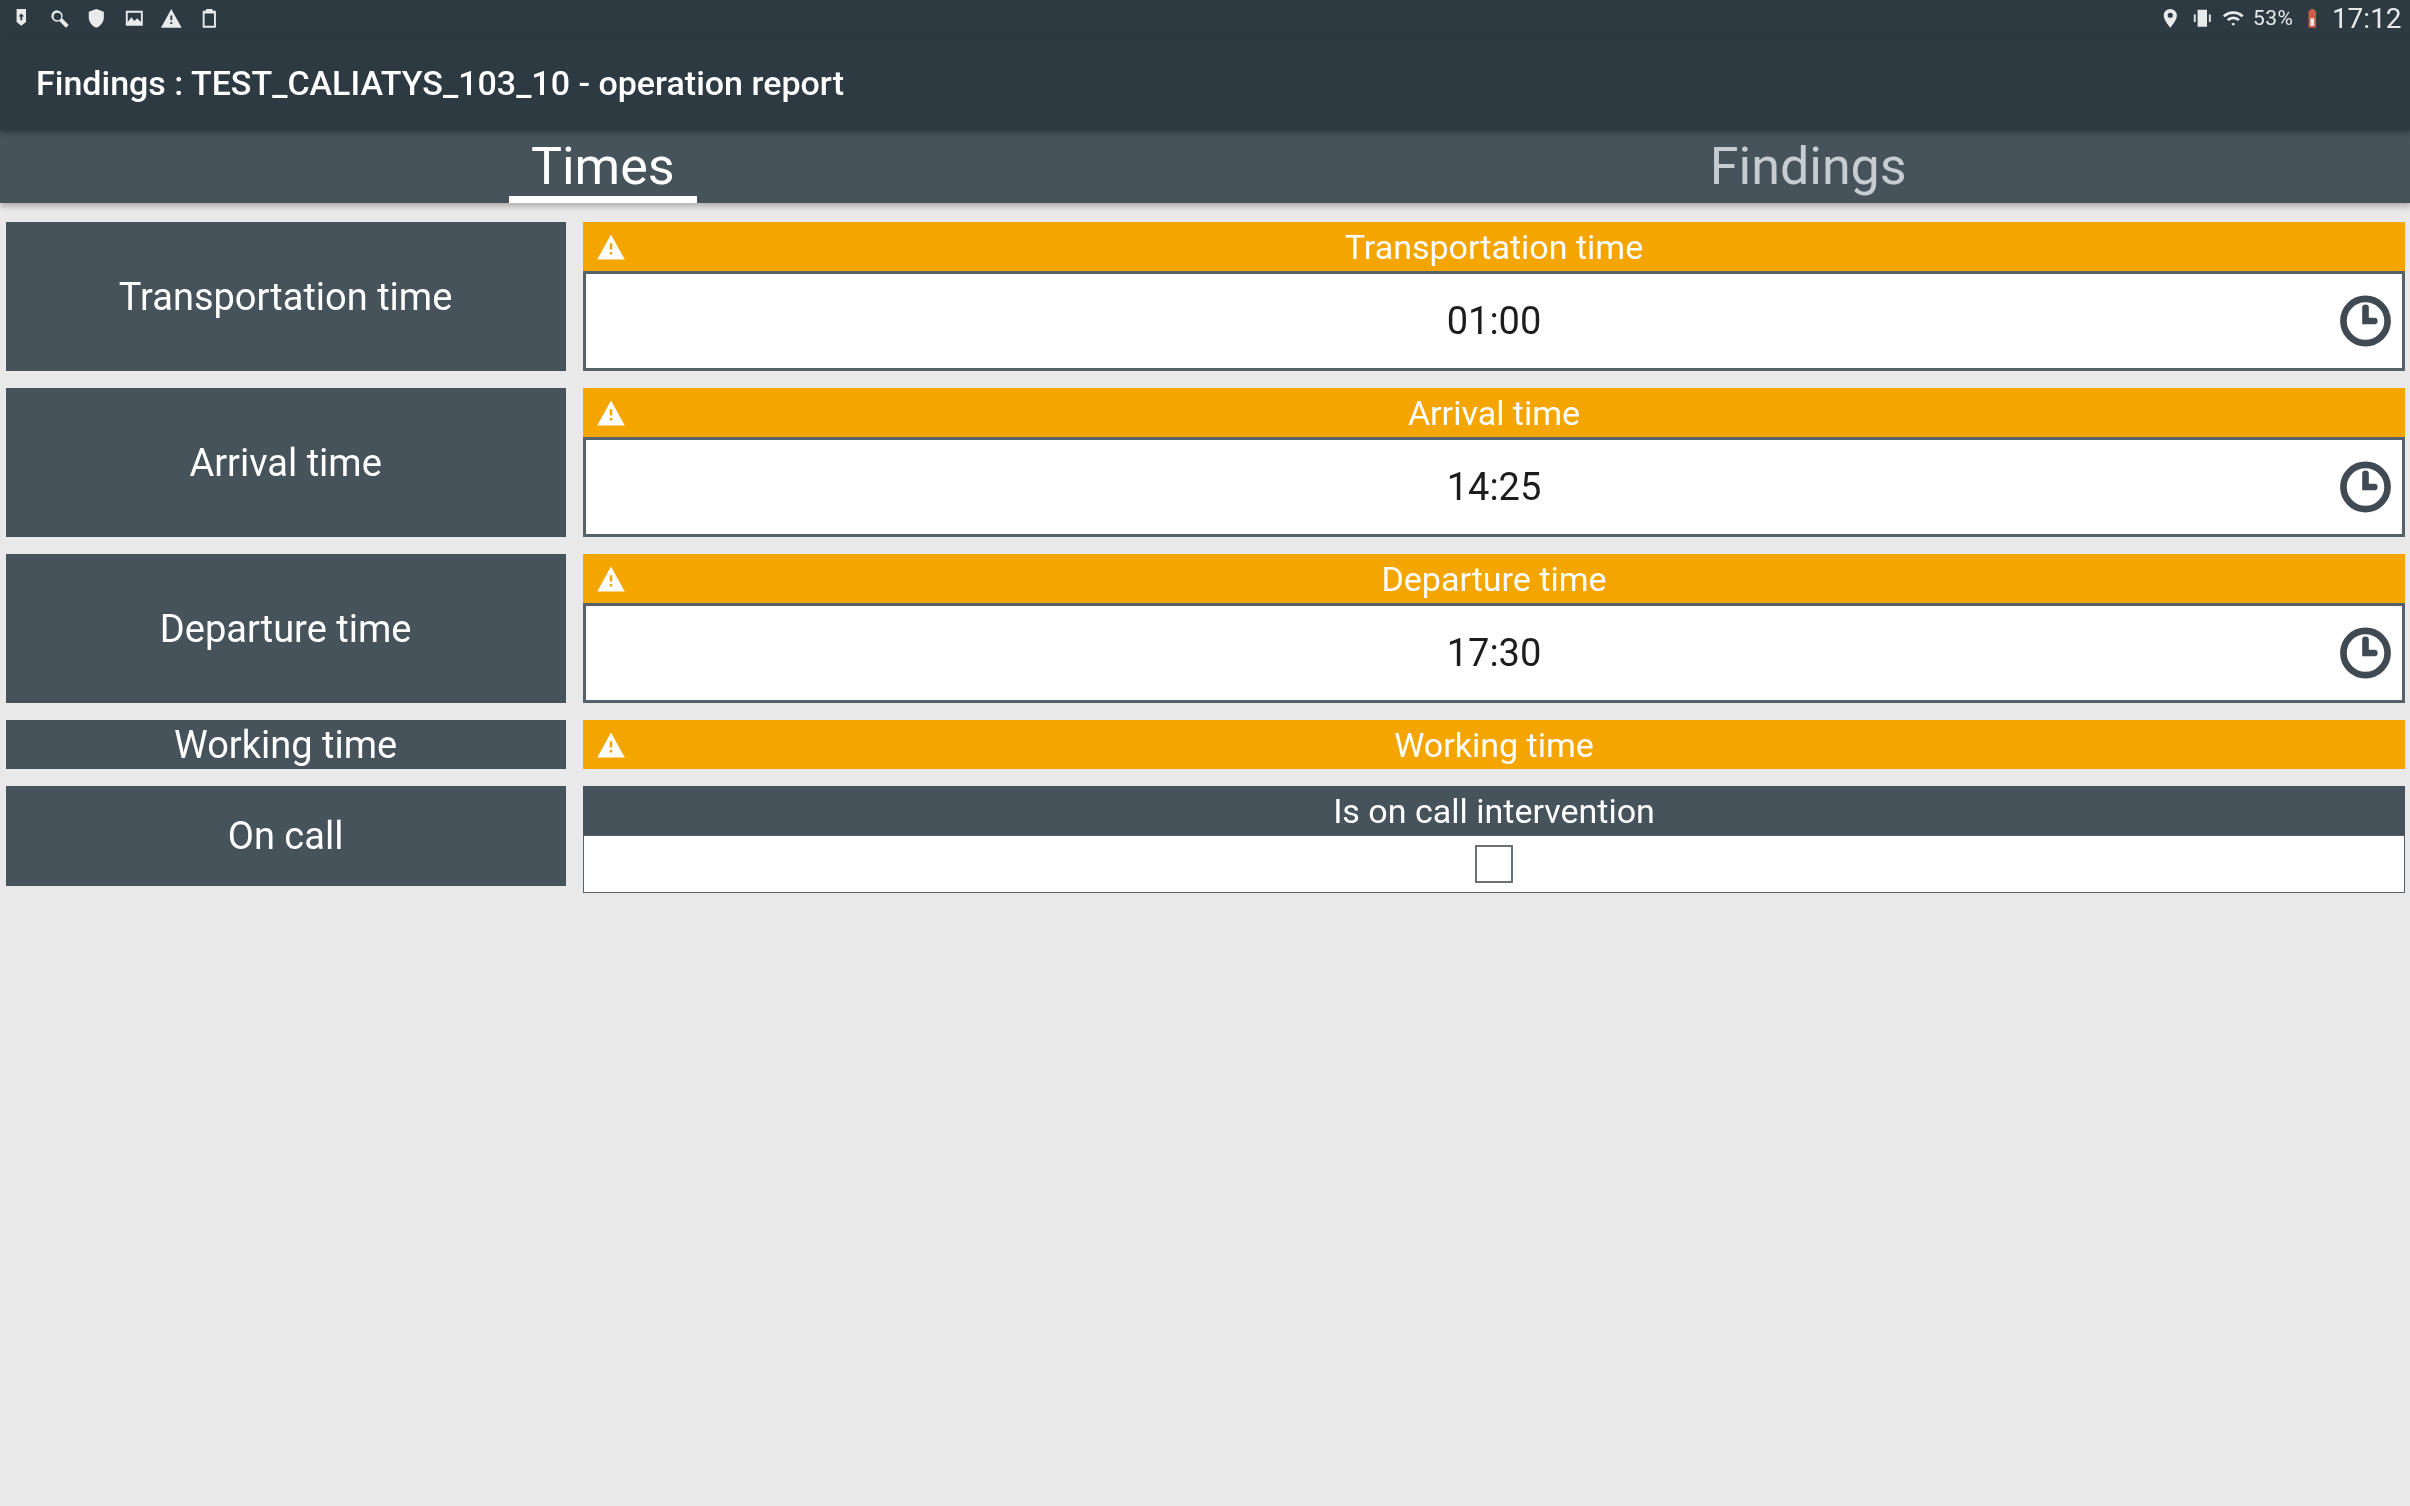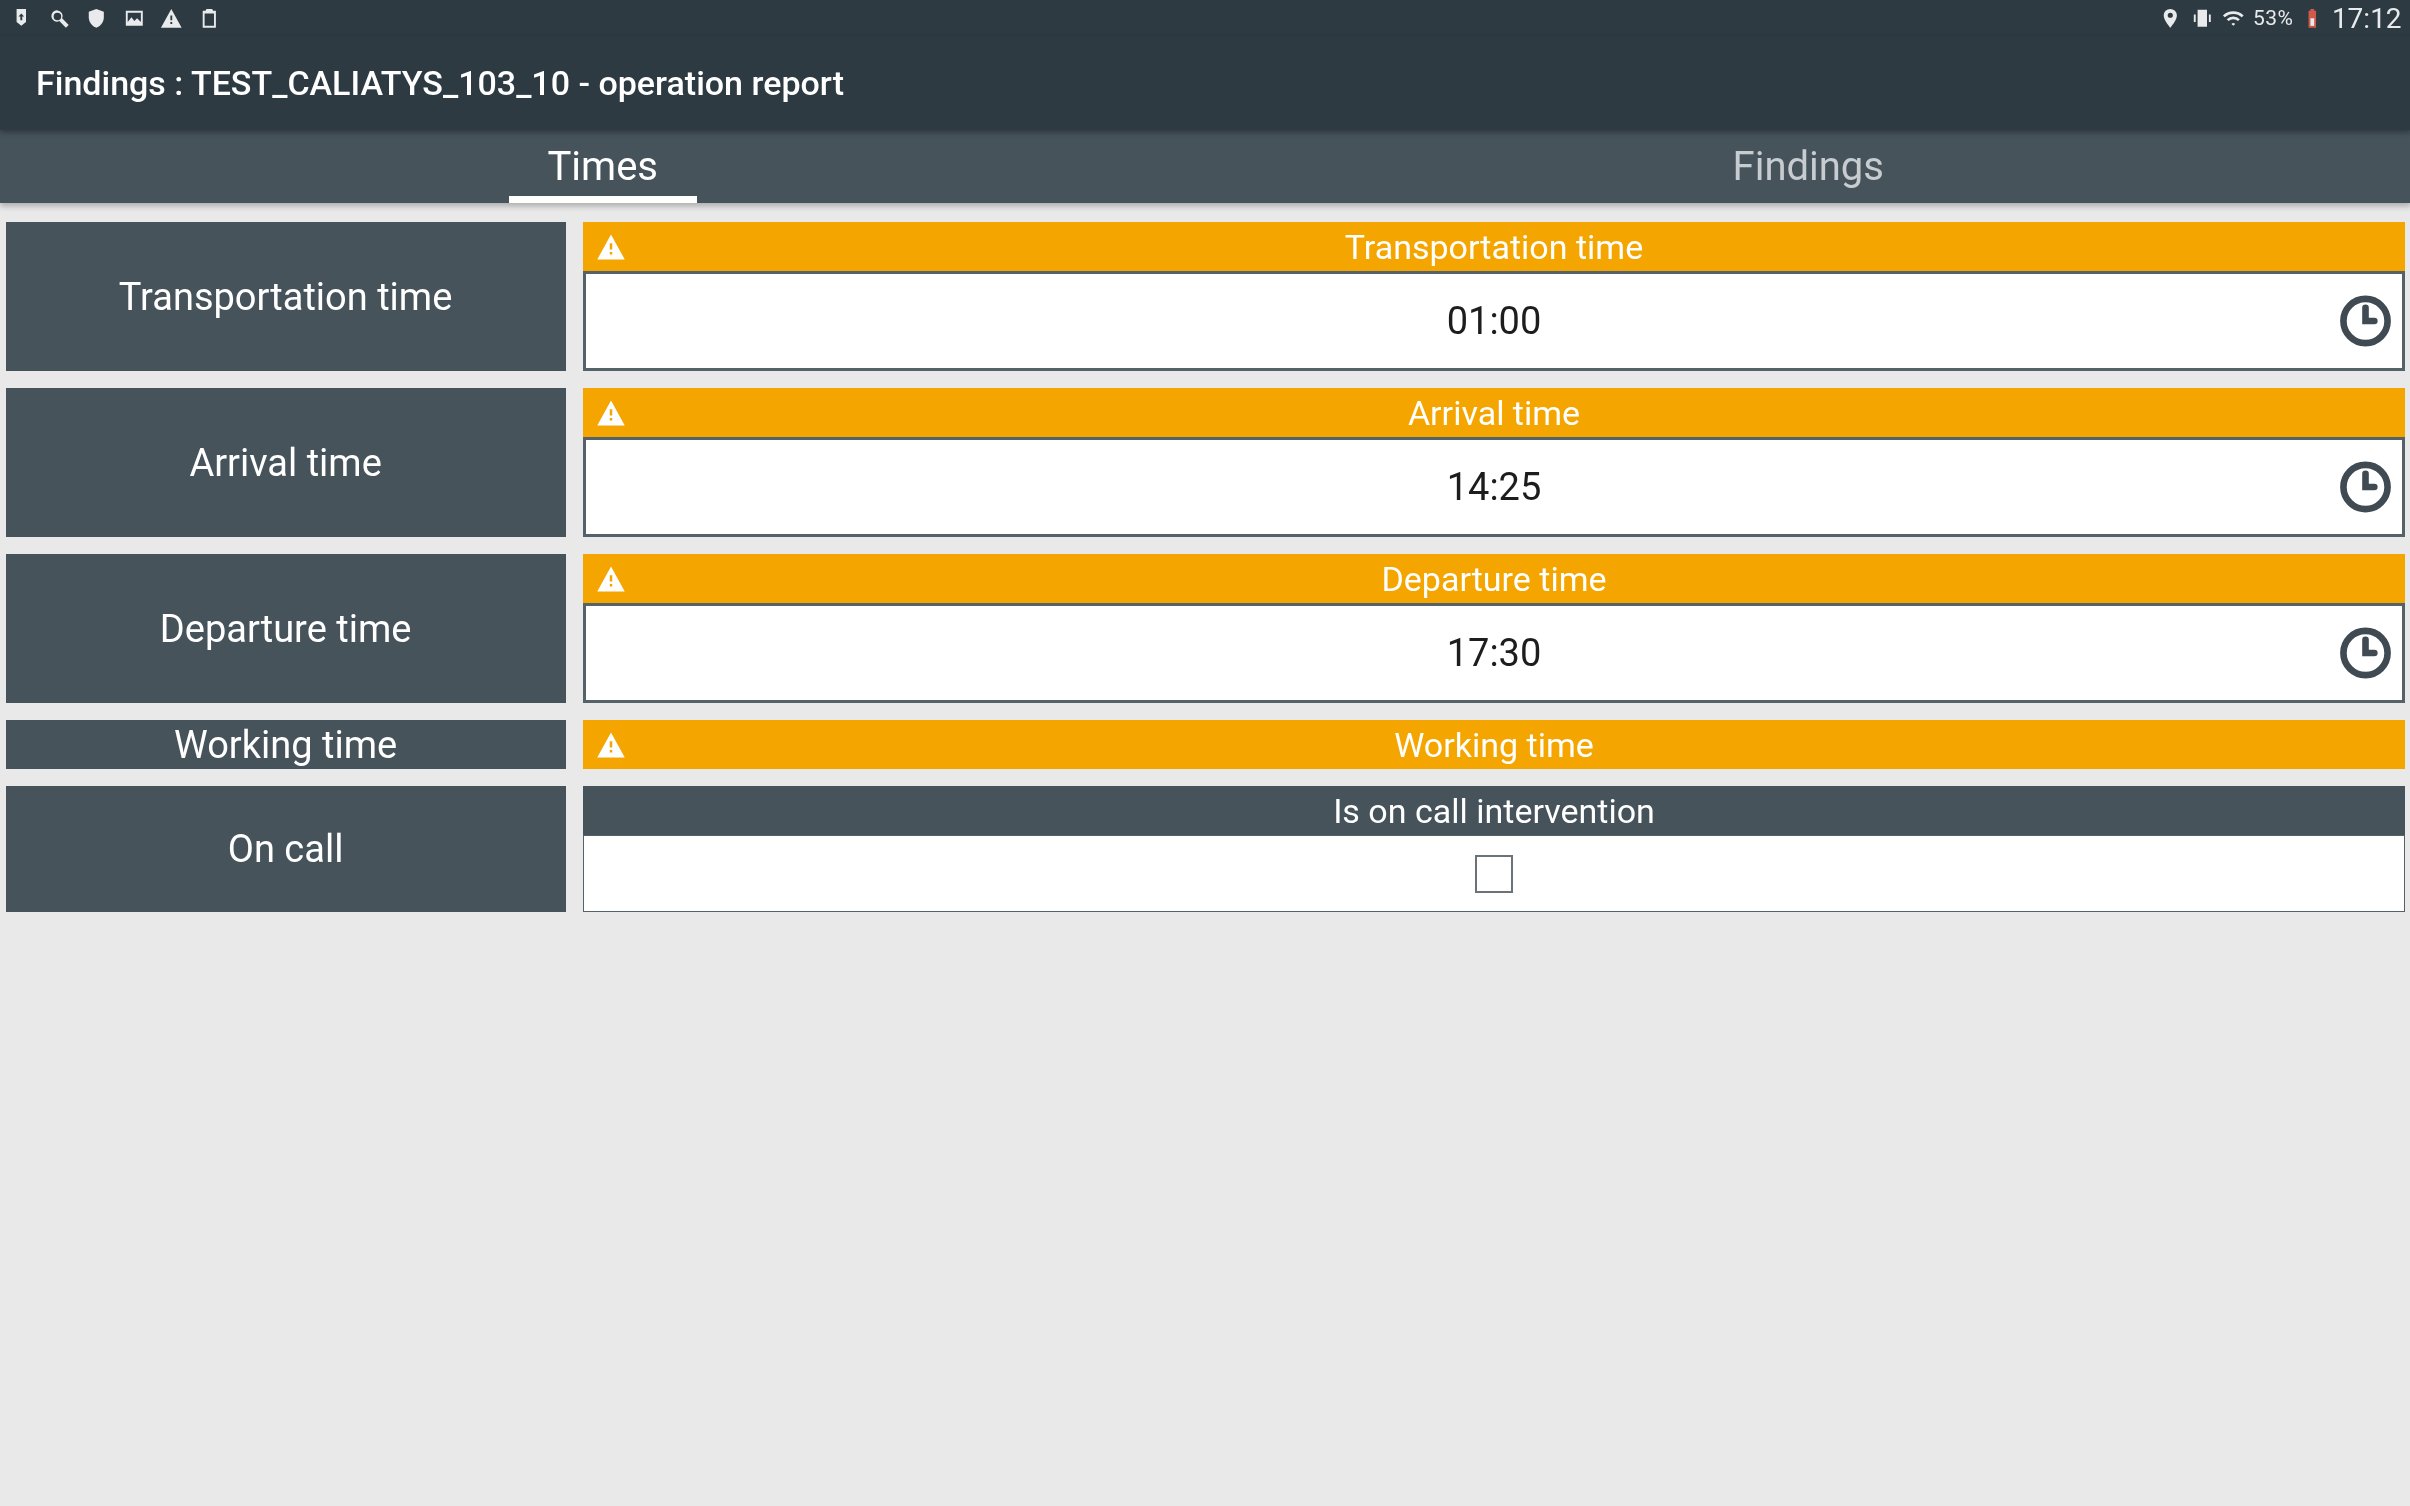--- a/index.html
+++ b/index.html
@@ -43,21 +43,21 @@
     position: relative;
     box-shadow: 0 3.8px 5.6px rgba(0,0,0,0.25);
     z-index: 2;
   }
   .tab {
     flex: 1;
     display: flex;
     align-items: center;
     justify-content: center;
     color: #c6ccd0;
-    font-size: 40px;
+    font-size: 52px;
     font-weight: 400;
     position: relative;
     cursor: pointer;
   }
   .tab.active { color: #ffffff; }
   .tab.active::after {
     content: "";
     position: absolute;
     bottom: 0;
     height: 6.6px;
@@ -127,21 +127,21 @@
     cursor: pointer;
     display: inline-flex; align-items: center; justify-content: center;
   }
   .clock-chip svg { width: 53px; height: 53px; }
   .checkbox {
     width: 38px; height: 38px;
     border: 2.8px solid #6a737a;
     background: #fff;
     cursor: pointer;
   }
-  .row.oncall .label-cell { height: 126px; }
+  .row.oncall .label-cell { height: 100px; }
 </style>
 </head>
 <body>
 
 <div class="status-bar">
   <div class="status-left">
     <span class="status-icon">
         <svg viewBox="0 0 24 24">
           <path d="M7 2h10v14l-5 4-5-4V2zm5 5l-3 3h2v4h2v-4h2l-3-3z"></path>
         </svg>

